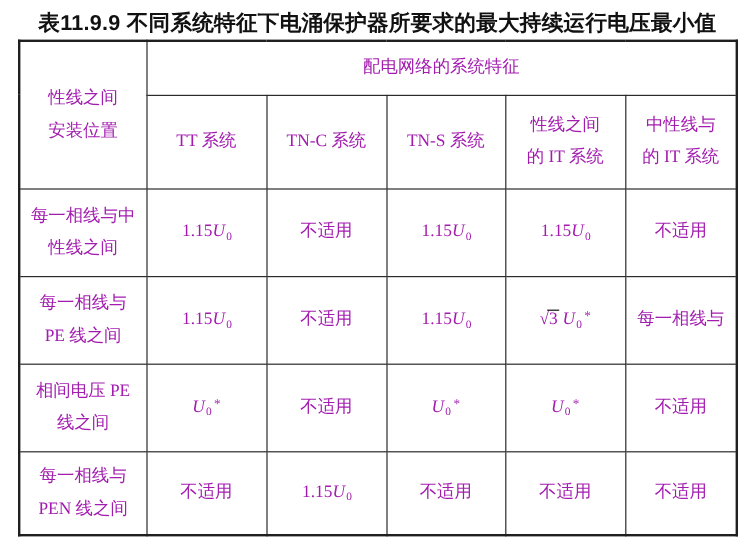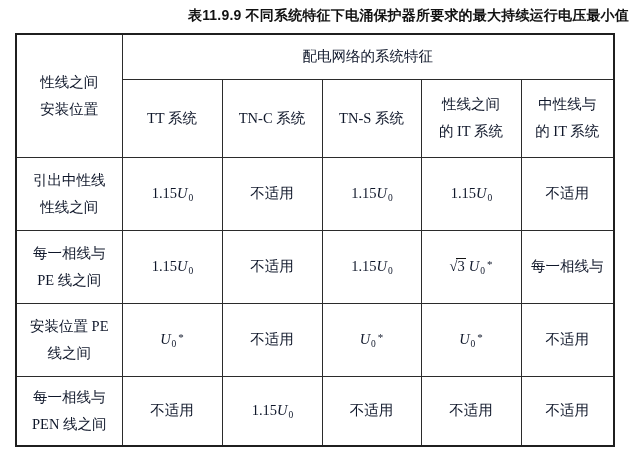--- a/index.html
+++ b/index.html
@@ -13,24 +13,24 @@
     position: relative;
     overflow: hidden;
     color: #141414;
     font-family: "Liberation Serif", "DejaVu Serif", serif;
   }
   .doc-title {
     position: absolute;
     top: 7px;
     left: 0;
     width: 629px;
-    text-align: right;
+    text-align: center;
     font-family: "Liberation Sans", "DejaVu Sans", sans-serif;
     font-weight: bold;
-    font-size: 14px;
+    font-size: 18px;
     letter-spacing: 0.2px;
     color: #111111;
   }
   table.spd {
     position: absolute;
     top: 33px;
     left: 15px;
     width: 598px;
     border-collapse: collapse;
     table-layout: fixed;
@@ -38,21 +38,21 @@
   }
   table.spd th, table.spd td {
     border: 1px solid #2b2b2b;
     text-align: center;
     vertical-align: middle;
     font-size: 14.5px;
     font-weight: normal;
     white-space: pre-line;
     line-height: 1.85;
     padding: 0 2px;
-    color: #0f172a;
+    color: #a21caf;
   }
   tr.row-group { height: 45px; }
   tr.row-cols  { height: 78px; }
   tr.row-data  { height: 73px; }
   tr.row-data-last { height: 70px; }
   .col0 { width: 106px; }
   .col1 { width: 100px; }
   .col2 { width: 100px; }
   .col3 { width: 99px; }
   .col4 { width: 100px; }
@@ -112,39 +112,39 @@
       <th>TN-C 系统</th>
       <th>TN-S 系统</th>
       <th>性线之间
 的 IT 系统</th>
       <th>中性线与
 的 IT 系统</th>
     </tr>
   </thead>
   <tbody>
     <tr class="row-data">
-      <th>引出中性线
+      <th>每一相线与中
 性线之间</th>
       <td>1.15<span class="mi">U</span><sub class="ms">0</sub></td>
       <td>不适用</td>
       <td>1.15<span class="mi">U</span><sub class="ms">0</sub></td>
       <td>1.15<span class="mi">U</span><sub class="ms">0</sub></td>
       <td>不适用</td>
     </tr>
     <tr class="row-data">
       <th>每一相线与
 PE 线之间</th>
       <td>1.15<span class="mi">U</span><sub class="ms">0</sub></td>
       <td>不适用</td>
       <td>1.15<span class="mi">U</span><sub class="ms">0</sub></td>
       <td><span class="radix">√</span><span class="radicand">3</span><span class="mi">U</span><sub class="ms">0</sub><sup class="star">*</sup></td>
       <td>每一相线与</td>
     </tr>
     <tr class="row-data">
-      <th>安装位置 PE
+      <th>相间电压 PE
 线之间</th>
       <td><span class="mi">U</span><sub class="ms">0</sub><sup class="star">*</sup></td>
       <td>不适用</td>
       <td><span class="mi">U</span><sub class="ms">0</sub><sup class="star">*</sup></td>
       <td><span class="mi">U</span><sub class="ms">0</sub><sup class="star">*</sup></td>
       <td>不适用</td>
     </tr>
     <tr class="row-data row-data-last">
       <th>每一相线与
 PEN 线之间</th>

